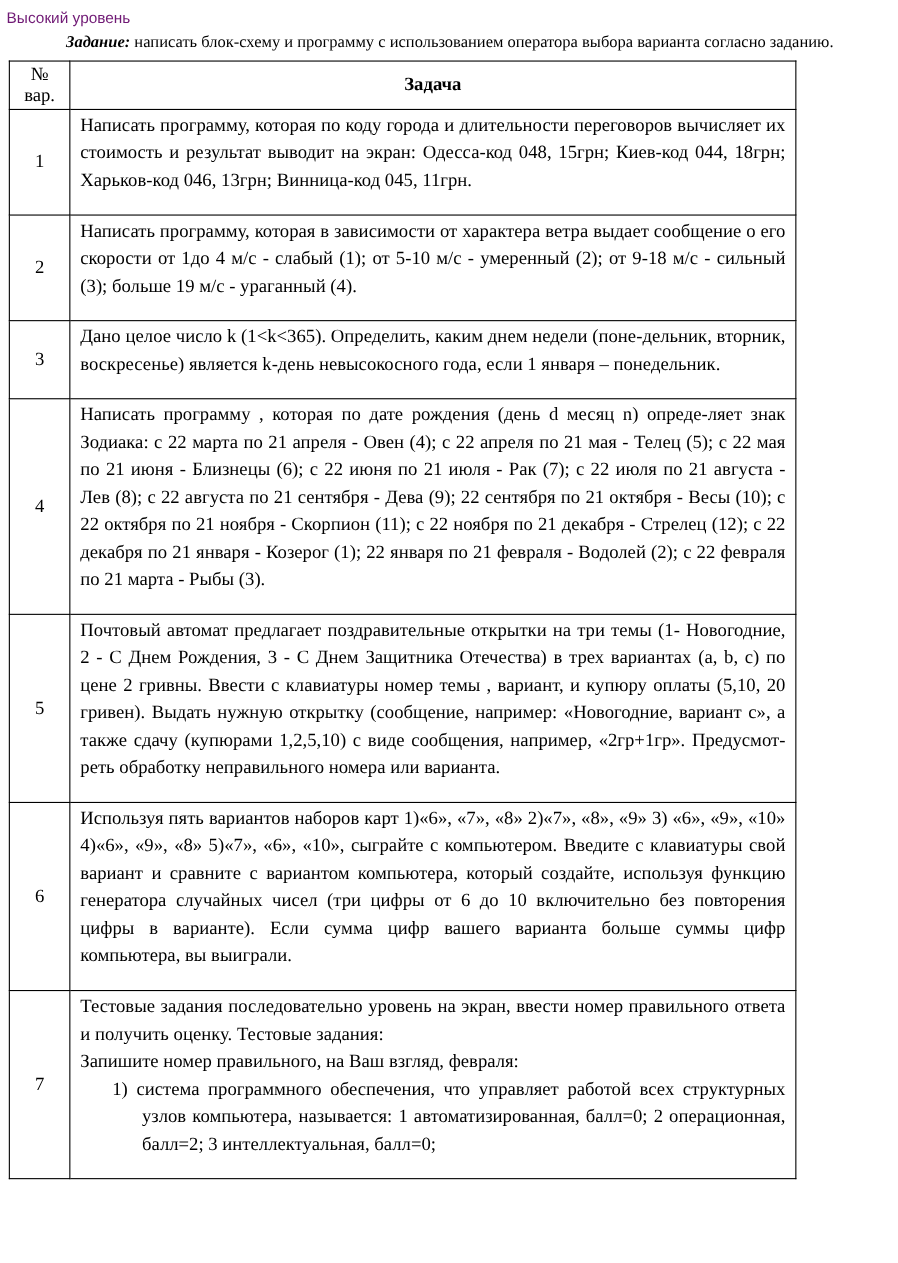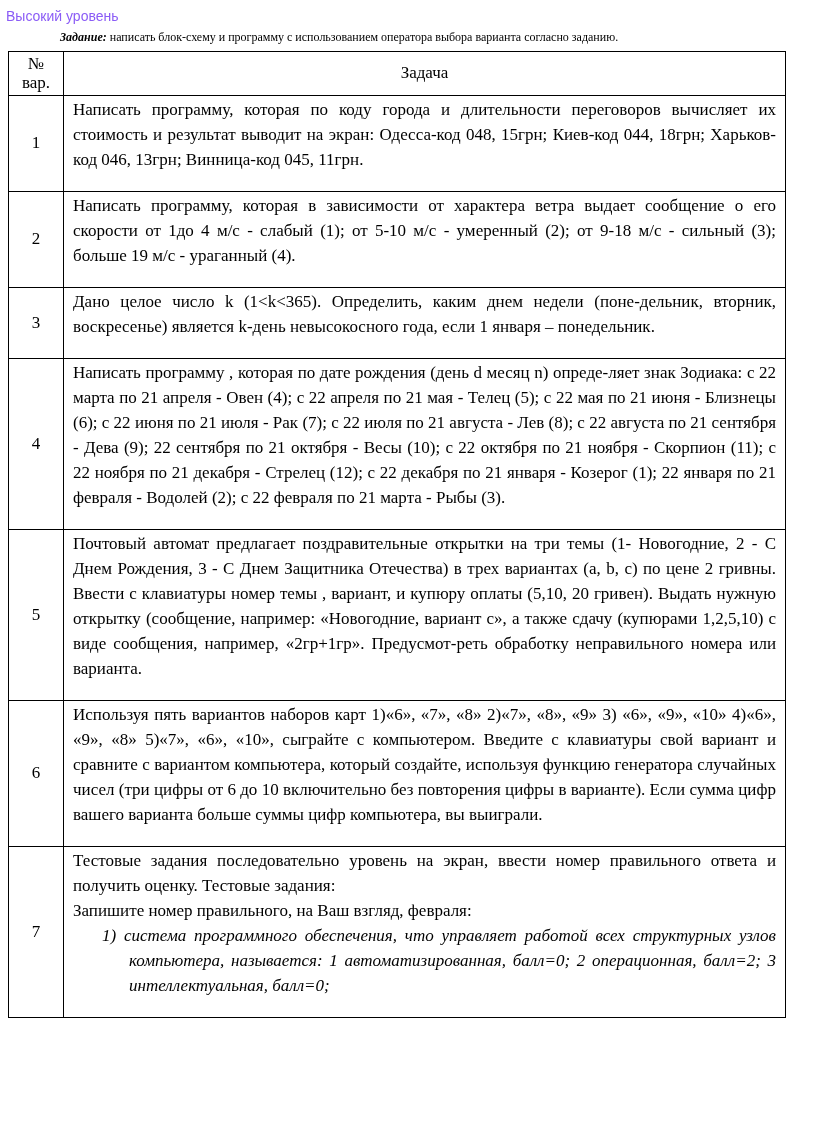--- a/index.html
+++ b/index.html
@@ -15,51 +15,51 @@
     font-family: "Liberation Serif", serif;
     color: #000000;
   }
   .level-label {
     font-family: "Liberation Sans", sans-serif;
     font-size: 14px;
     color: #31859B;
     padding: 8px 0 0 6px;
   }
   .assignment {
-    font-size: 12px;
+    font-size: 15px;
     line-height: 1.32;
     margin: 6px 10px 5px 10px;
     text-indent: 50px;
     text-align: left;
   }
   .assignment .label {
     font-weight: bold;
     font-style: italic;
   }
   table.tasks {
     border-collapse: collapse;
     table-layout: fixed;
-    width: 778px;
+    width: 716px;
     margin: 2px 0 0 8px;
   }
   table.tasks th,
   table.tasks td {
     border: 1px solid #000000;
   }
   th.col-variant {
     width: 55px;
     font-weight: normal;
     font-size: 17px;
     text-align: center;
     vertical-align: middle;
     padding: 2px 4px;
     line-height: 1.15;
   }
   th.col-task {
-    font-weight: normal;
+    font-weight: bold;
     font-size: 17px;
     text-align: center;
     vertical-align: middle;
     padding: 8px 4px;
   }
   td.num {
     text-align: center;
     vertical-align: middle;
     font-size: 17px;
     padding: 2px;
@@ -71,27 +71,26 @@
   td.task p {
     margin: 0;
     font-size: 17px;
     line-height: 25px;
     text-align: justify;
   }
   td.task p.list {
     padding-left: 56px;
     text-indent: -27px;
     text-align: justify;
-    font-style: italic;
   }
 </style>
 </head>
 <body>
 
-<div class="level-label" style="color: #8b5cf6;">Высокий уровень</div>
+<div class="level-label" style="color: #701a75;">Высокий уровень</div>
 
 <p class="assignment">
   <span class="label">Задание:</span><span> написать блок-схему и программу с использованием оператора выбора варианта согласно заданию.</span>
 </p>
 
 <table class="tasks">
   <thead>
     <tr>
       <th class="col-variant">№ вар.</th>
       <th class="col-task">Задача</th>

